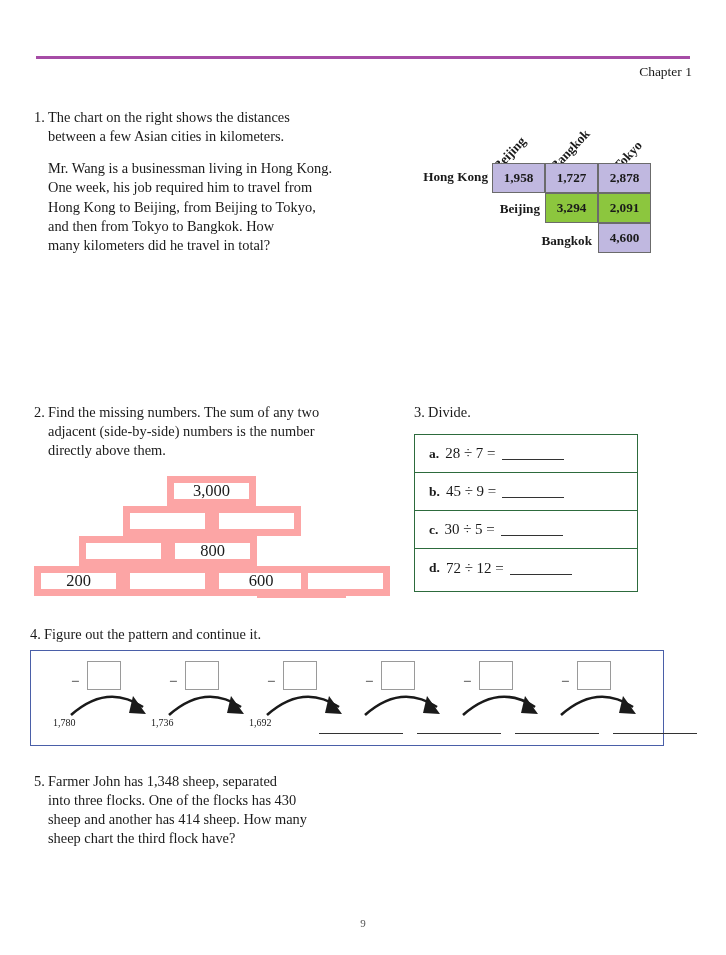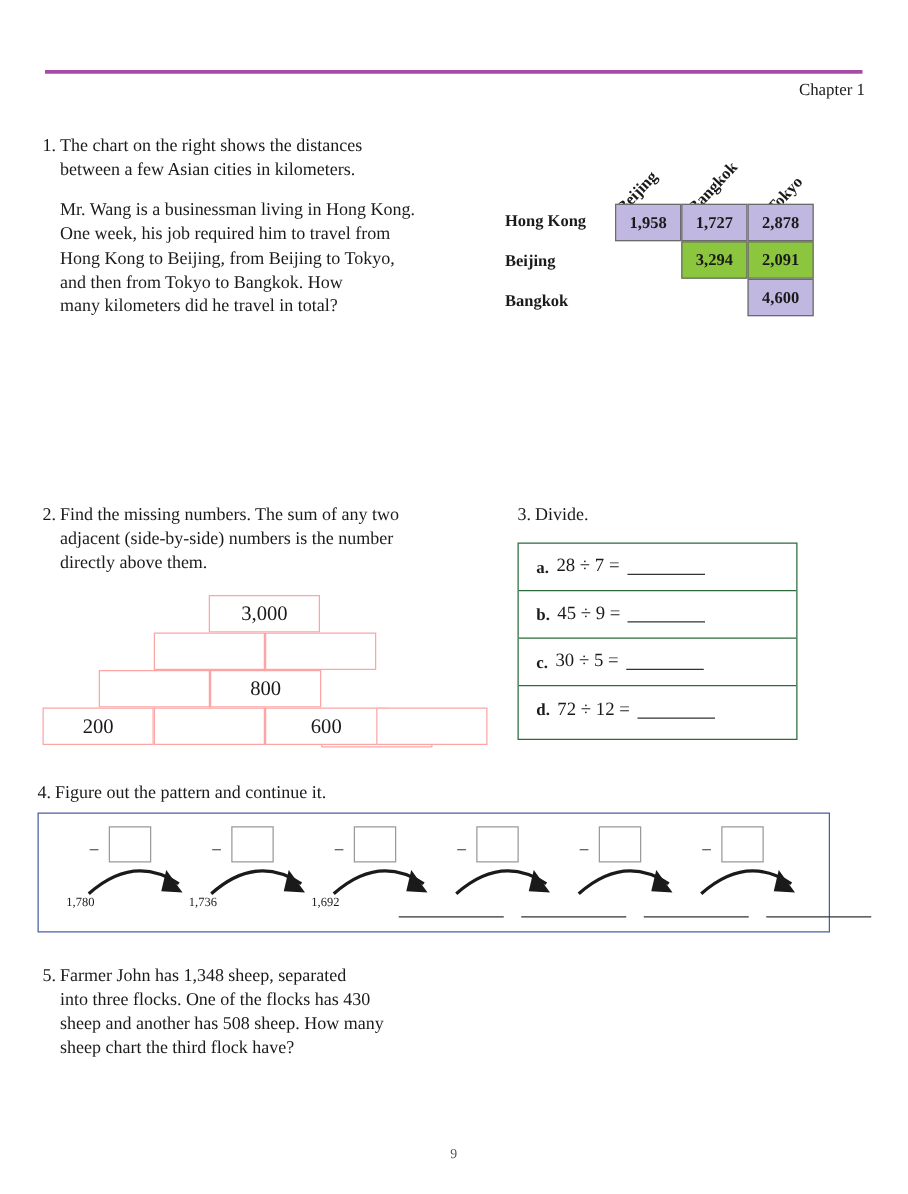--- a/index.html
+++ b/index.html
@@ -77,21 +77,21 @@
     font-size: 13.2px;
     font-weight: bold;
     transform: rotate(-47deg);
     transform-origin: left bottom;
     white-space: nowrap;
   }
   .rowlabel {
     position: absolute;
     font-size: 13.2px;
     font-weight: bold;
-    text-align: left;
+    text-align: right;
     white-space: nowrap;
   }
   .cell {
     position: absolute;
     border: 1px solid #6b6b6b;
     font-size: 13.2px;
     font-weight: bold;
     display: flex;
     align-items: center;
     justify-content: center;
@@ -101,21 +101,21 @@
   
   .pyramid {
     position: absolute;
     left: 34px;
     top: 476px;
     width: 356px;
     height: 120px;
   }
   .pcell {
     position: absolute;
-    border: 1px solid #fca5a5;
+    border: 7px solid #fca5a5;
     box-sizing: border-box;
     display: flex;
     align-items: center;
     justify-content: center;
     font-size: 16.5px;
     background: #fff;
   }
 
   
   .divide-box {
@@ -373,19 +373,19 @@
     <div class="pat-blank" style="left:386px; top:82px; width:84px;"></div>
     <div class="pat-blank" style="left:484px; top:82px; width:84px;"></div>
     <div class="pat-blank" style="left:582px; top:82px; width:84px;"></div>
   </div>
 
   <div class="q" style="left:34px; top:772px; width:360px;">
     <span class="num">5.</span>
     <span class="body">
       <p>Farmer John has 1,348 sheep, separated</p>
       <p>into three flocks. One of the flocks has 430</p>
-      <p>sheep and another has 508 sheep. How many</p>
+      <p>sheep and another has 414 sheep. How many</p>
       <p>sheep chart the third flock have?</p>
     </span>
   </div>
 
   <div class="page-number">9</div>
 </div>
 
 </body></html>

